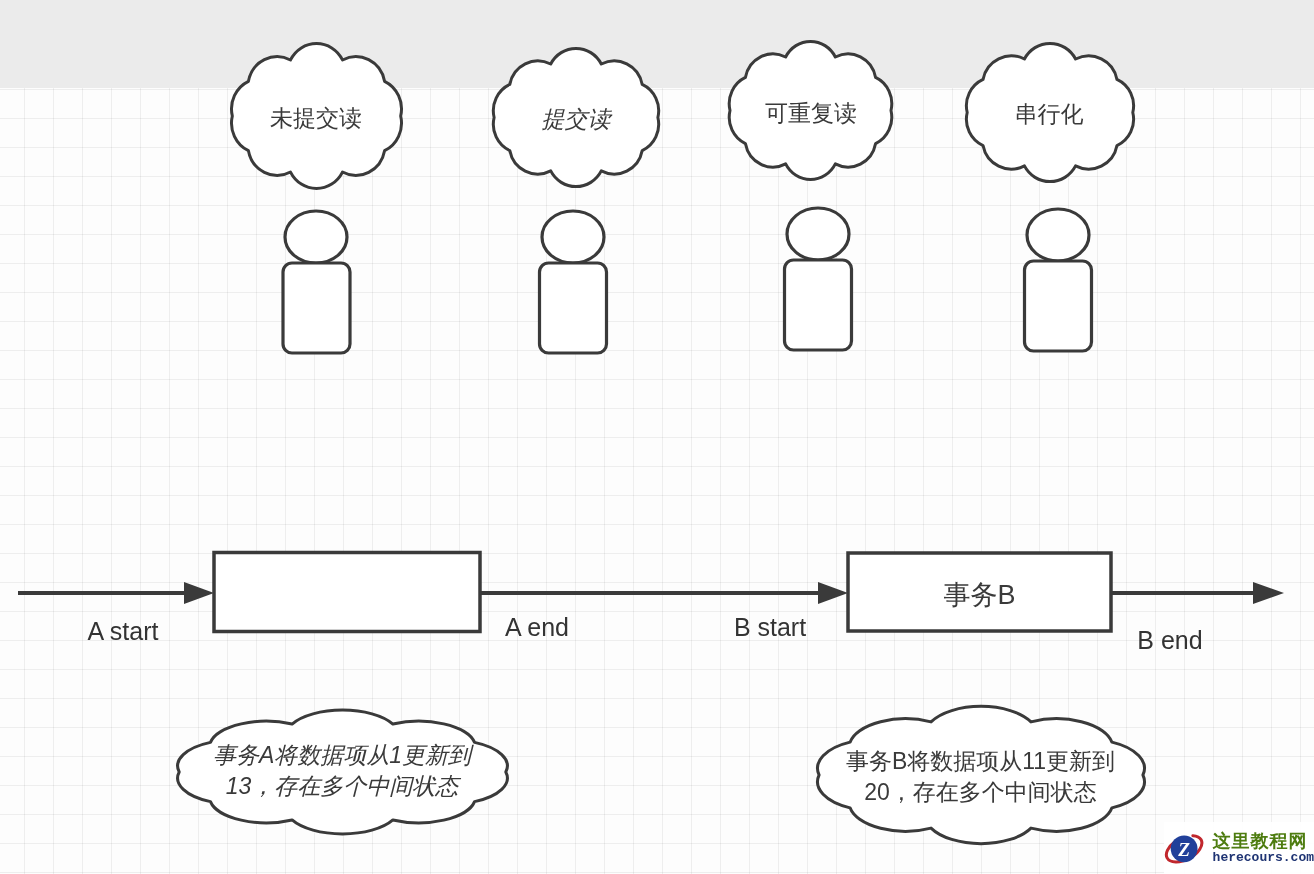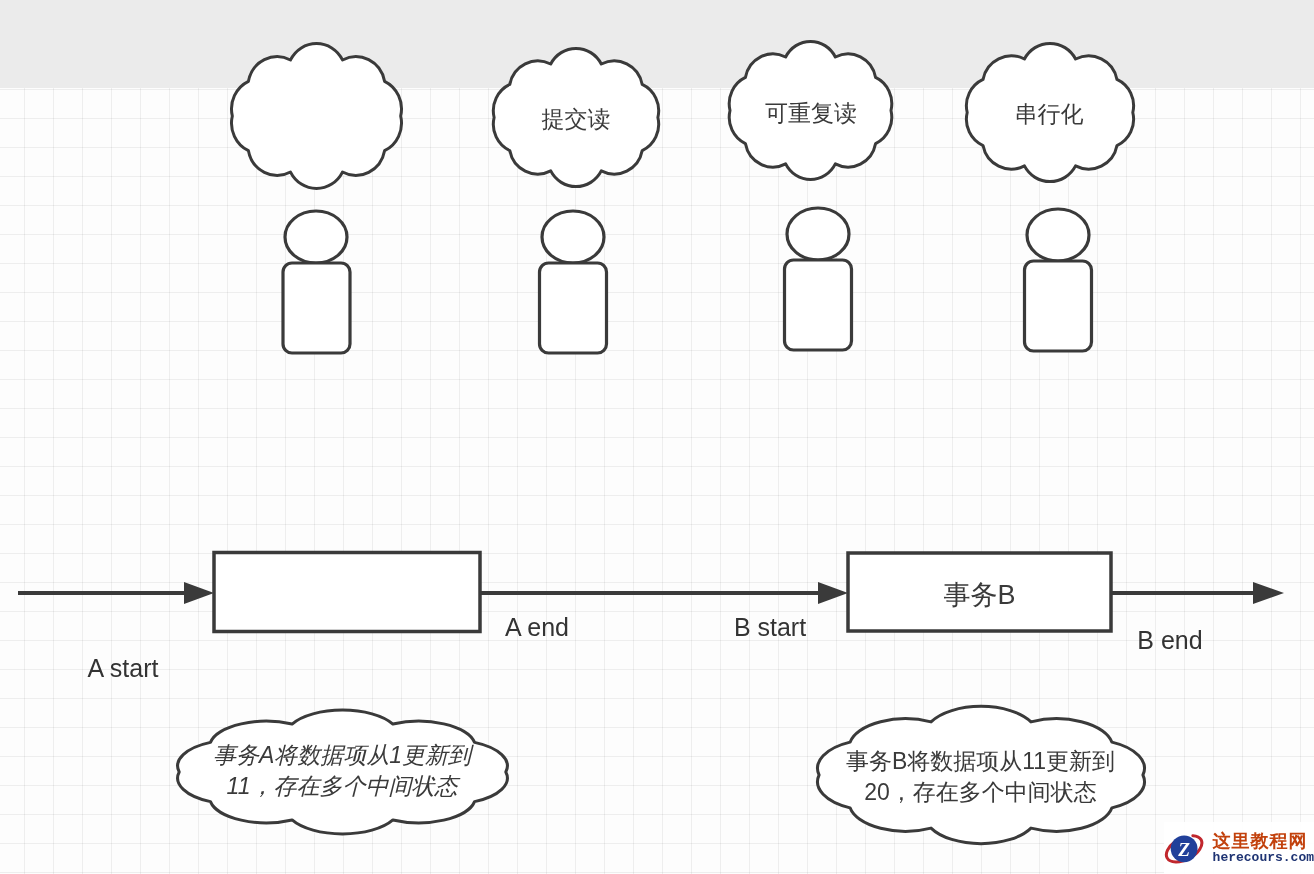--- a/index.html
+++ b/index.html
@@ -29,21 +29,21 @@
   .cloud-lbl{font-size:23px;}
   .box-lbl{font-size:27px;}
   .tl-lbl{font-size:25px;color:#333;}
   .callout{font-size:23px;line-height:31px;white-space:normal;}
   .watermark{
     position:absolute;left:1164px;top:822px;width:150px;height:52px;
     display:flex;align-items:center;gap:5px;
     background:rgba(255,255,255,0.92);
   }
   .wm-text{display:flex;flex-direction:column;line-height:1.05;}
-  .wm-name{font-size:18px;font-weight:bold;color:#c2410c;letter-spacing:1px;}
+  .wm-name{font-size:18px;font-weight:bold;color:#4d7c0f;letter-spacing:1px;}
   .wm-url{font-size:13px;font-weight:bold;color:#1f3473;font-family:Liberation Mono, monospace;}
 </style>
 </head>
 <body>
 
 <div class="canvas">
 
   <div class="top-band"></div>
 
   <svg class="shapes" width="1314" height="874" viewBox="0 0 1314 874">
@@ -81,34 +81,35 @@
       <path d="M818,582 L848,593 L818,604 Z" fill="#3a3a3a" stroke="none"></path>
       <rect x="848" y="553" width="263" height="78" fill="#ffffff" stroke-width="3.5"></rect>
       <line x1="1111" y1="593" x2="1255" y2="593" stroke-width="4"></line>
       <path d="M1253,582 L1284,593 L1253,604 Z" fill="#3a3a3a" stroke="none"></path>
     </g>
 
     <use href="#cloudBase" transform="translate(165,707) scale(1.775,0.8125)"></use>
     <use href="#cloudBase" transform="translate(805,703) scale(1.76,0.9)"></use>
   </svg>
 
-  <div class="lbl cloud-lbl" style="left:495px;top:104px;width:162px;">提交读</div>
+  <div class="lbl cloud-lbl" style="left:235px;top:103px;width:162px;">未提交读</div>
+  <div class="lbl cloud-lbl" style="left:495px;top:104px;width:162px;font-style:italic;">提交读</div>
   <div class="lbl cloud-lbl" style="left:968px;top:99px;width:162px;">串行化</div>
   <div class="lbl cloud-lbl" style="left:730px;top:98px;width:162px;">可重复读</div>
 
   <div class="lbl box-lbl" style="left:848px;top:577px;width:263px;">事务B</div>
 
-  <div class="lbl tl-lbl" style="left:53px;top:617px;width:140px;margin-top:37px;">A start</div>
+  <div class="lbl tl-lbl" style="left:53px;top:617px;width:140px;">A start</div>
   <div class="lbl tl-lbl" style="left:467px;top:613px;width:140px;">A end</div>
   <div class="lbl tl-lbl" style="left:700px;top:613px;width:140px;text-align:center;">B start</div>
   <div class="lbl tl-lbl" style="left:1100px;top:626px;width:140px;">B end</div>
 
   <div class="lbl callout" style="left:181px;top:740px;width:322px;font-style:italic;">
     <div>事务A将数据项从1更新到</div>
-    <div>11，存在多个中间状态</div>
+    <div>13，存在多个中间状态</div>
   </div>
   <div class="lbl callout" style="left:818px;top:746px;width:325px;">
     <div>事务B将数据项从11更新到</div>
     <div>20，存在多个中间状态</div>
   </div>
 
   <div class="watermark">
     <svg width="52" height="50" viewBox="0 0 52 50">
       <ellipse cx="24" cy="26" rx="23" ry="13" transform="rotate(-28 24 26)" fill="none" stroke="#c1272d" stroke-width="3.6" stroke-linecap="round" pathLength="100" stroke-dasharray="80 20" stroke-dashoffset="10"></ellipse>
       <circle cx="24" cy="26" r="16" fill="#21409a"></circle>

